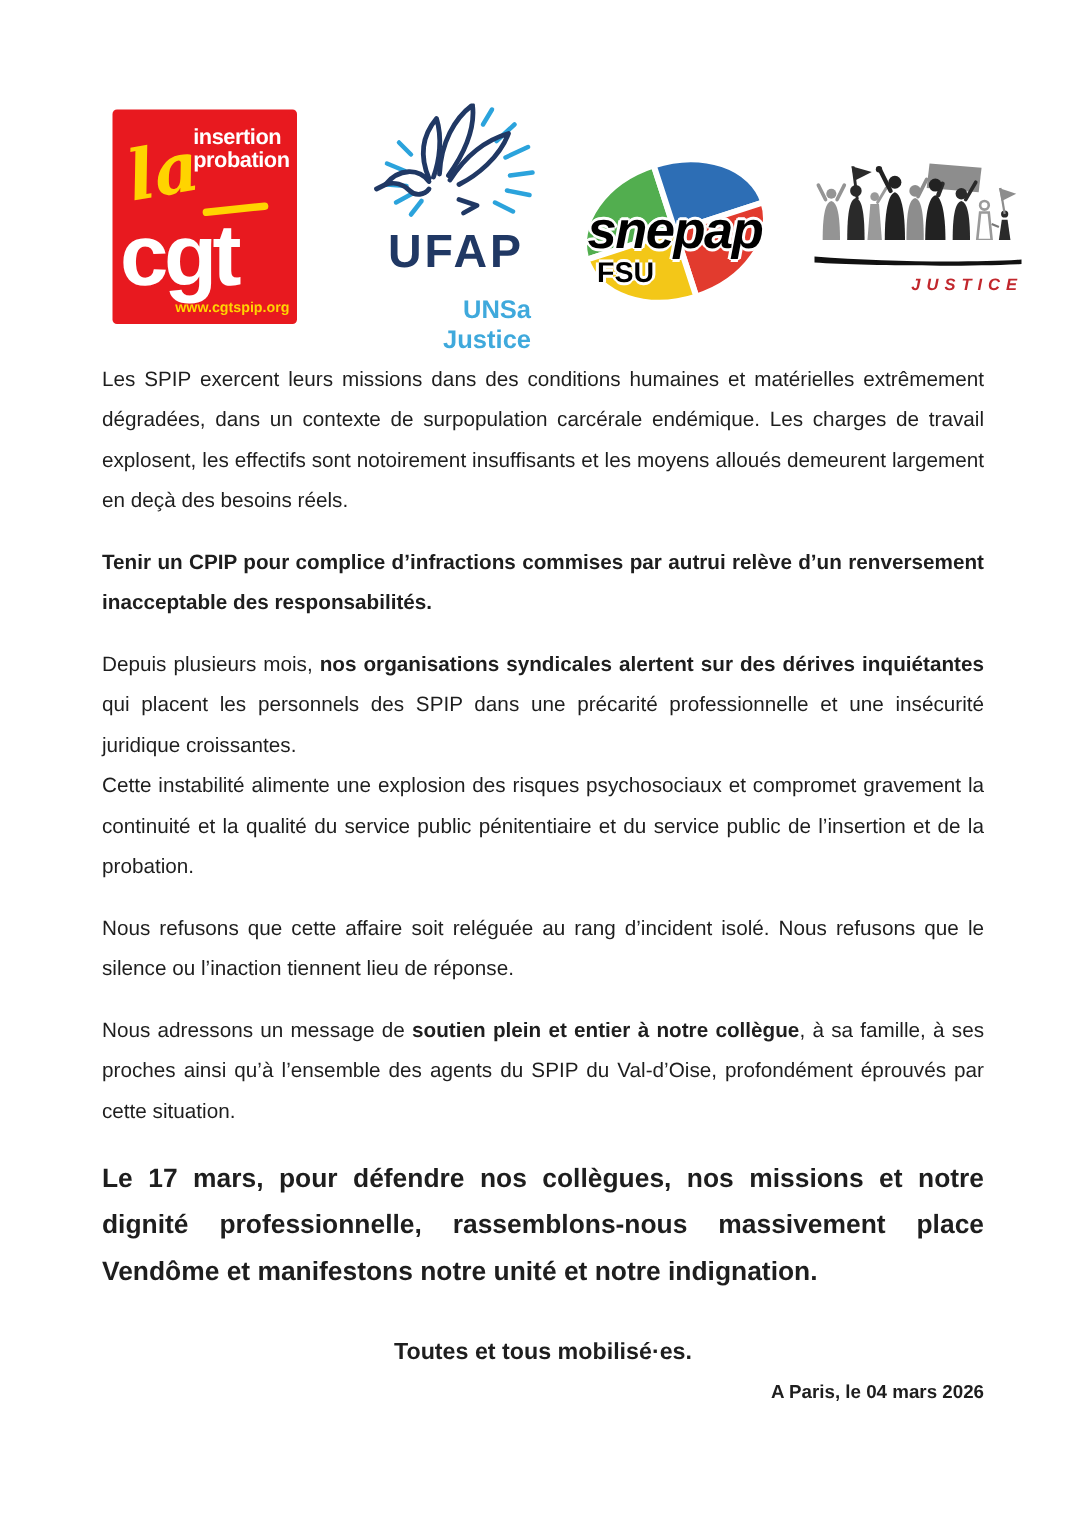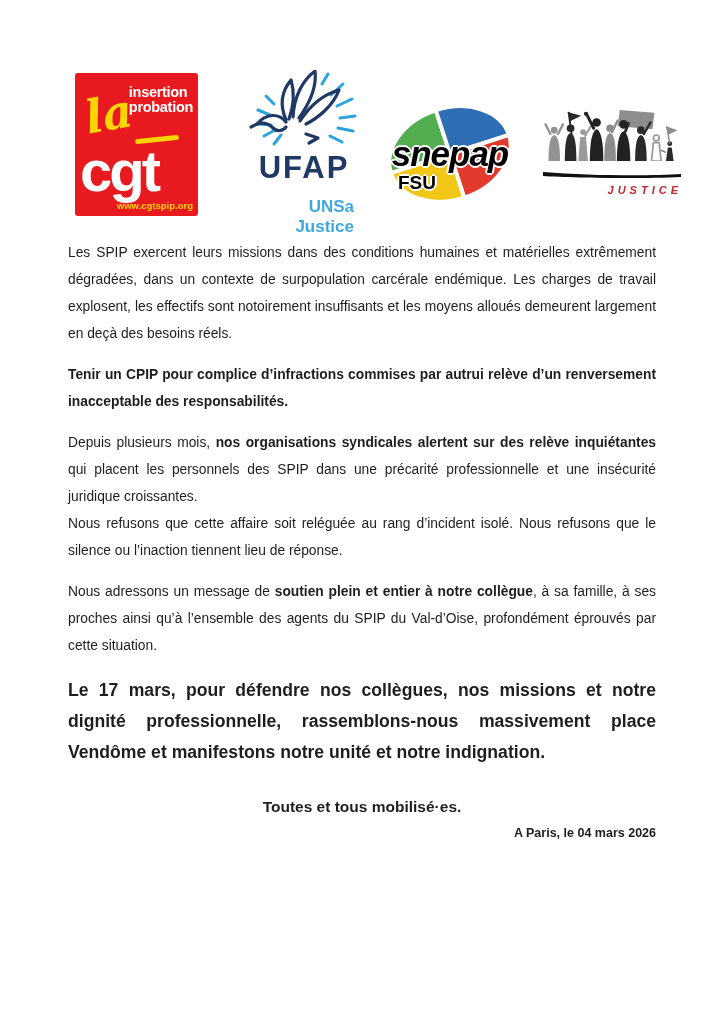--- a/index.html
+++ b/index.html
@@ -154,21 +154,24 @@
     <p class="para">
       <span>Les SPIP exercent leurs missions dans des conditions humaines et matérielles extrêmement dégradées, dans un contexte de surpopulation carcérale endémique. Les charges de travail explosent, les effectifs sont notoirement insuffisants et les moyens alloués demeurent largement en deçà des besoins réels.</span>
     </p>
 
     <p class="para">
       <b>Tenir un CPIP pour complice d’infractions commises par autrui relève d’un renversement inacceptable des responsabilités.</b>
     </p>
 
 
     <p class="para tight">
-      <span>Depuis plusieurs mois, </span><b>nos organisations syndicales alertent sur des relève inquiétantes</b><span> qui placent les personnels des SPIP dans une précarité professionnelle et une insécurité juridique croissantes.</span>
+      <span>Depuis plusieurs mois, </span><b>nos organisations syndicales alertent sur des dérives inquiétantes</b><span> qui placent les personnels des SPIP dans une précarité professionnelle et une insécurité juridique croissantes.</span>
+    </p>
+    <p class="para">
+      <span>Cette instabilité alimente une explosion des risques psychosociaux et compromet gravement la continuité et la qualité du service public pénitentiaire et du service public de l’insertion et de la probation.</span>
     </p>
 
     <p class="para">
       <span>Nous refusons que cette affaire soit reléguée au rang d’incident isolé. Nous refusons que le silence ou l’inaction tiennent lieu de réponse.</span>
     </p>
 
     <p class="para">
       <span>Nous adressons un message de </span><b>soutien plein et entier à notre collègue</b><span>, à sa famille, à ses proches ainsi qu’à l’ensemble des agents du SPIP du Val-d’Oise, profondément éprouvés par cette situation.</span>
     </p>
 

